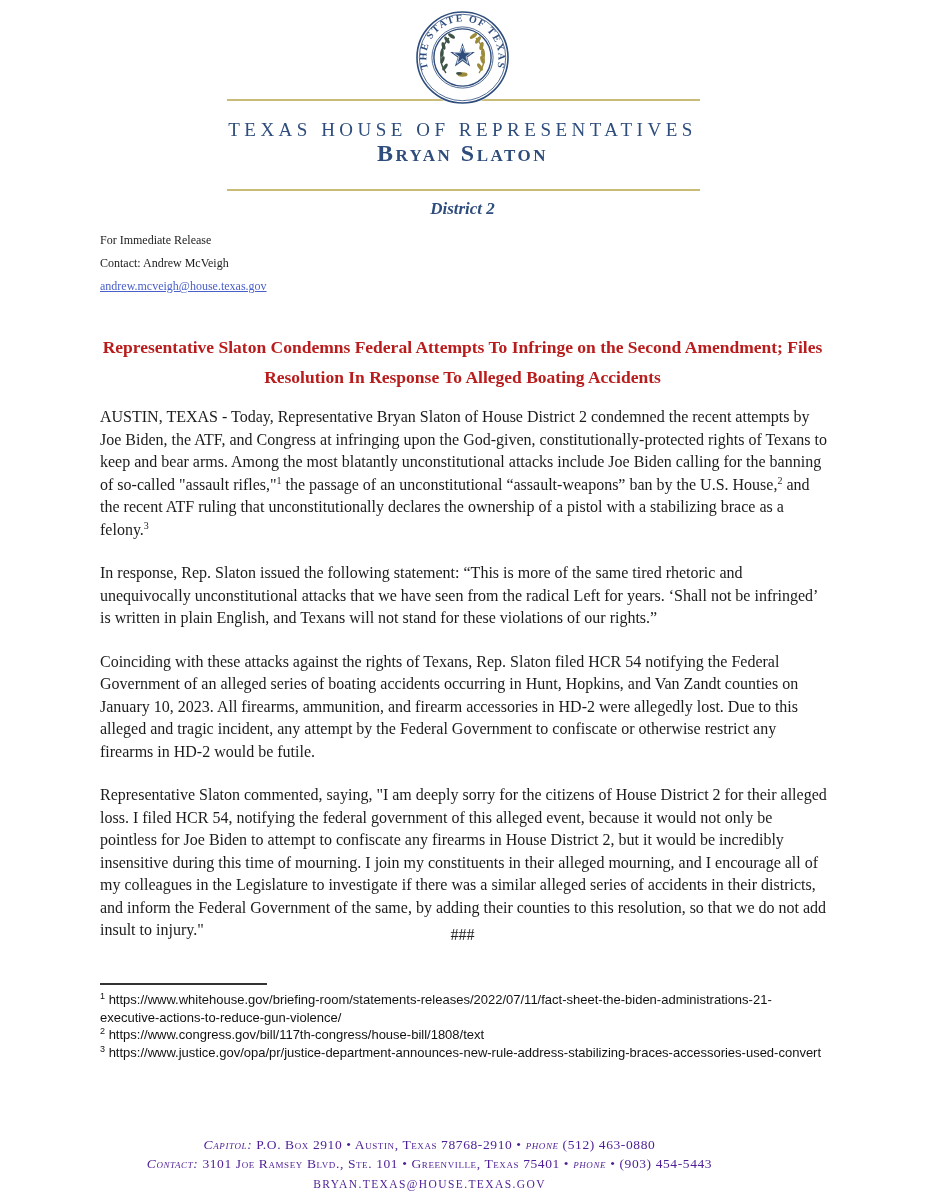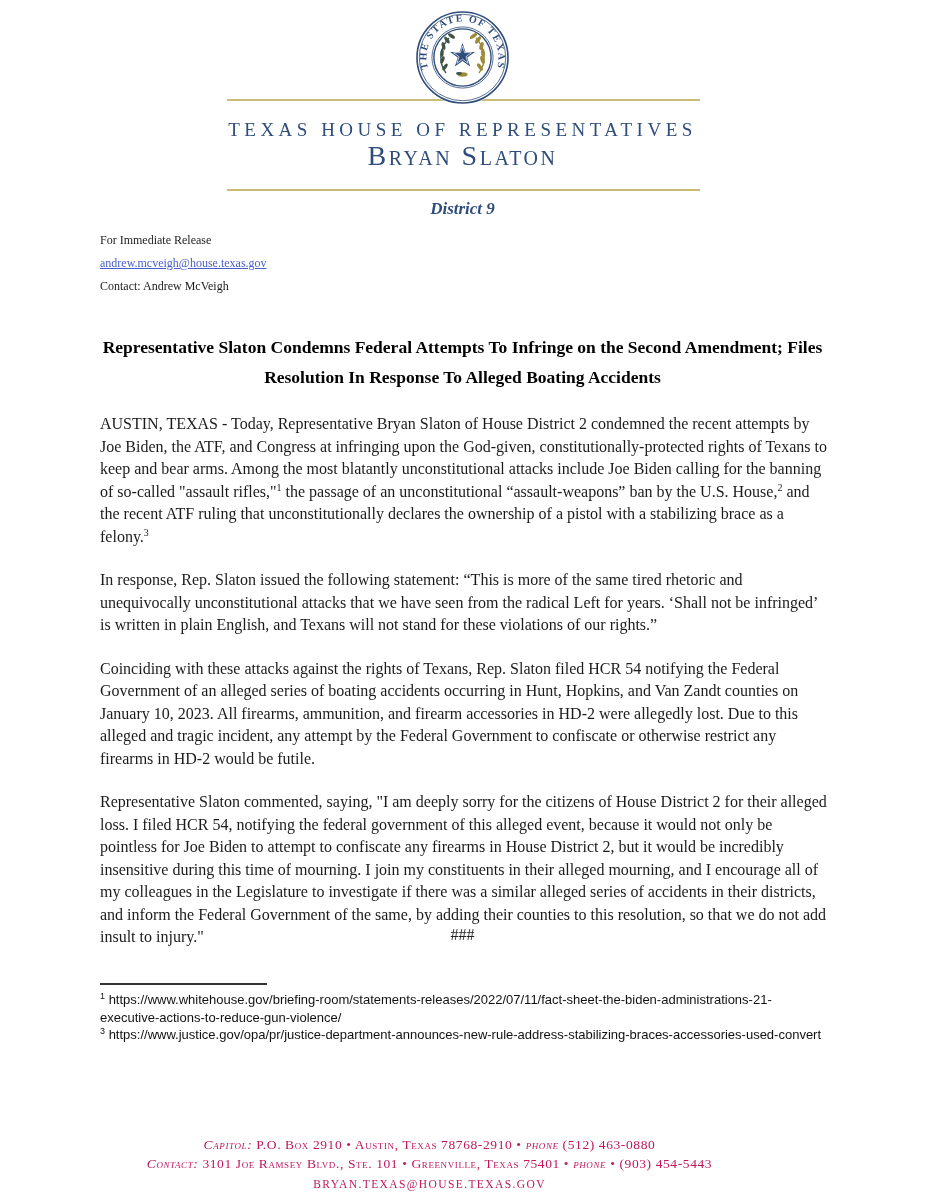--- a/index.html
+++ b/index.html
@@ -6,43 +6,43 @@
   .page{position:relative;width:925px;height:1200px;background:#fff;overflow:hidden;
         font-family:"Liberation Serif", serif;color:#1b1b1b;}
   
   .gold-rule{position:absolute;left:227px;width:473px;height:2px;background:#c9bc79;}
   .rule-top{top:99px;}
   .rule-bottom{top:189px;}
   .seal{position:absolute;left:415px;top:10px;width:95px;height:95px;}
   .org-line{position:absolute;top:119px;left:0;width:925px;text-align:center;
             color:#2e4d7c;font-size:19px;letter-spacing:4.5px;font-weight:500;}
   .member-name{position:absolute;top:140px;left:0;width:925px;text-align:center;
-            color:#2e4d7c;font-size:28px;font-variant:small-caps;letter-spacing:2.5px;font-weight:400;}
+            color:#2e4d7c;font-size:24px;font-variant:small-caps;letter-spacing:2.5px;font-weight:700;}
   .district{position:absolute;top:199px;left:0;width:925px;text-align:center;
             color:#2e4d7c;font-size:17px;font-style:italic;font-weight:bold;}
   
   .contact{position:absolute;left:100px;top:229px;font-size:12px;line-height:23px;}
   .contact a{color:#4a5fc9;text-decoration:underline;}
   
   .headline{position:absolute;left:95px;top:332px;width:735px;text-align:center;
-            font-weight:bold;font-size:17.5px;line-height:30px;color:#000000;}
+            font-weight:bold;font-size:17.5px;line-height:30px;color:#b91c1c;}
   
   .bodytext{position:absolute;left:100px;top:402px;width:727px;font-size:16px;line-height:22.5px;}
-  .bodytext p{margin:11px 0 21px 0;}
+  .bodytext p{margin:4px 0 21px 0;}
   .bodytext sup{font-size:10px;line-height:0;}
   .end-mark{position:absolute;left:0;top:926px;width:925px;text-align:center;font-size:16px;color:#222;}
   
   .fn-rule{position:absolute;left:100px;top:983px;width:167px;height:1.5px;background:#333;}
   .footnotes{position:absolute;left:100px;top:991px;width:727px;
              font-family:"Liberation Sans", sans-serif;font-size:13px;line-height:17.5px;color:#111;}
   .footnotes sup{font-size:9px;line-height:0;}
   
   .watermark{position:absolute;left:337px;top:993px;width:252px;height:142px;z-index:-1;opacity:.8;}
   
-  .footer{position:absolute;left:0;top:1135px;width:859px;text-align:center;color:#be185d;}
+  .footer{position:absolute;left:0;top:1135px;width:859px;text-align:center;color:#4c1d95;}
   .footer .fline{font-size:13.5px;line-height:19px;font-variant:small-caps;letter-spacing:.6px;}
   .footer em{font-style:italic;}
   .footer .femail{font-size:11.5px;line-height:18px;letter-spacing:1.4px;margin-top:2px;}
   em{font-style:italic;}
 </style>
 </head>
 <body>
 
 <div class="page">
 
@@ -84,26 +84,26 @@
     <ellipse cx="47.5" cy="64.5" rx="5" ry="2.2" fill="#9c8b3a"></ellipse>
     <ellipse cx="44" cy="63.5" rx="3" ry="1.4" fill="#3f5346"></ellipse>
 
     <polygon points="47.5,33 50.44,41.95 59.86,41.98 52.26,47.55 55.14,56.52 47.5,51 39.86,56.52 42.74,47.55 35.14,41.98 44.56,41.95" fill="#2e4d7c"></polygon>
     <polygon points="47.5,36 49.6,42.6 56.5,42.7 51,46.7 53.1,53.3 47.5,49.2 41.9,53.3 44,46.7 38.5,42.7 45.4,42.6" fill="none" stroke="#ffffff" stroke-width="0.7"></polygon>
   </svg>
 
   <div class="org-line">TEXAS HOUSE OF REPRESENTATIVES</div>
   <div class="member-name">Bryan Slaton</div>
   <div class="gold-rule rule-bottom"></div>
-  <div class="district">District 9</div>
+  <div class="district">District 2</div>
 
   <div class="contact">
     <div>For Immediate Release</div>
+    <div>Contact: Andrew McVeigh</div>
     <div><a href="#">andrew.mcveigh@house.texas.gov</a></div>
-    <div>Contact: Andrew McVeigh</div>
   </div>
 
   <div class="headline">Representative Slaton Condemns Federal Attempts To Infringe on the Second Amendment; Files Resolution In Response To Alleged Boating Accidents</div>
 
   <div class="bodytext">
       <p>AUSTIN, TEXAS - Today, Representative Bryan Slaton of House District 2 condemned the recent attempts by Joe Biden, the ATF, and Congress at infringing upon the God-given, constitutionally-protected rights of Texans to keep and bear arms. Among the most blatantly unconstitutional attacks include Joe Biden calling for the banning of so-called "assault rifles,"<sup>1</sup> the passage of an unconstitutional “assault-weapons” ban by the U.S. House,<sup>2</sup> and the recent ATF ruling that unconstitutionally declares the ownership of a pistol with a stabilizing brace as a felony.<sup>3</sup></p>
       <p>In response, Rep. Slaton issued the following statement: “This is more of the same tired rhetoric and unequivocally unconstitutional attacks that we have seen from the radical Left for years. ‘Shall not be infringed’ is written in plain English, and Texans will not stand for these violations of our rights.”</p>
       <p>Coinciding with these attacks against the rights of Texans, Rep. Slaton filed HCR 54 notifying the Federal Government of an alleged series of boating accidents occurring in Hunt, Hopkins, and Van Zandt counties on January 10, 2023. All firearms, ammunition, and firearm accessories in HD-2 were allegedly lost. Due to this alleged and tragic incident, any attempt by the Federal Government to confiscate or otherwise restrict any firearms in HD-2 would be futile.</p>
       <p>Representative Slaton commented, saying, "I am deeply sorry for the citizens of House District 2 for their alleged loss. I filed HCR 54, notifying the federal government of this alleged event, because it would not only be pointless for Joe Biden to attempt to confiscate any firearms in House District 2, but it would be incredibly insensitive during this time of mourning. I join my constituents in their alleged mourning, and I encourage all of my colleagues in the Legislature to investigate if there was a similar alleged series of accidents in their districts, and inform the Federal Government of the same, by adding their counties to this resolution, so that we do not add insult to injury."</p>
     </div>
@@ -130,20 +130,21 @@
     <g fill="#d6c99a">
       <rect x="6" y="114" width="240" height="3"></rect>
       <rect x="6" y="121" width="240" height="3"></rect>
       <rect x="6" y="127" width="240" height="3"></rect>
     </g>
   </svg>
 
   <div class="fn-rule"></div>
   <div class="footnotes">
       <div><sup>1</sup> https://www.whitehouse.gov/briefing-room/statements-releases/2022/07/11/fact-sheet-the-biden-administrations-21-executive-actions-to-reduce-gun-violence/</div>
+      <div><sup>2</sup> https://www.congress.gov/bill/117th-congress/house-bill/1808/text</div>
       <div><sup>3</sup> https://www.justice.gov/opa/pr/justice-department-announces-new-rule-address-stabilizing-braces-accessories-used-convert</div>
     </div>
 
   <div class="footer">
     <div class="fline"><em>Capitol:</em> P.O. Box 2910 • Austin, Texas 78768-2910 • <em>phone</em> (512) 463-0880</div>
     <div class="fline"><em>Contact:</em> 3101 Joe Ramsey Blvd., Ste. 101 • Greenville, Texas 75401 • <em>phone</em> • (903) 454-5443</div>
     <div class="femail">BRYAN.TEXAS@HOUSE.TEXAS.GOV</div>
   </div>
 
 </div>

